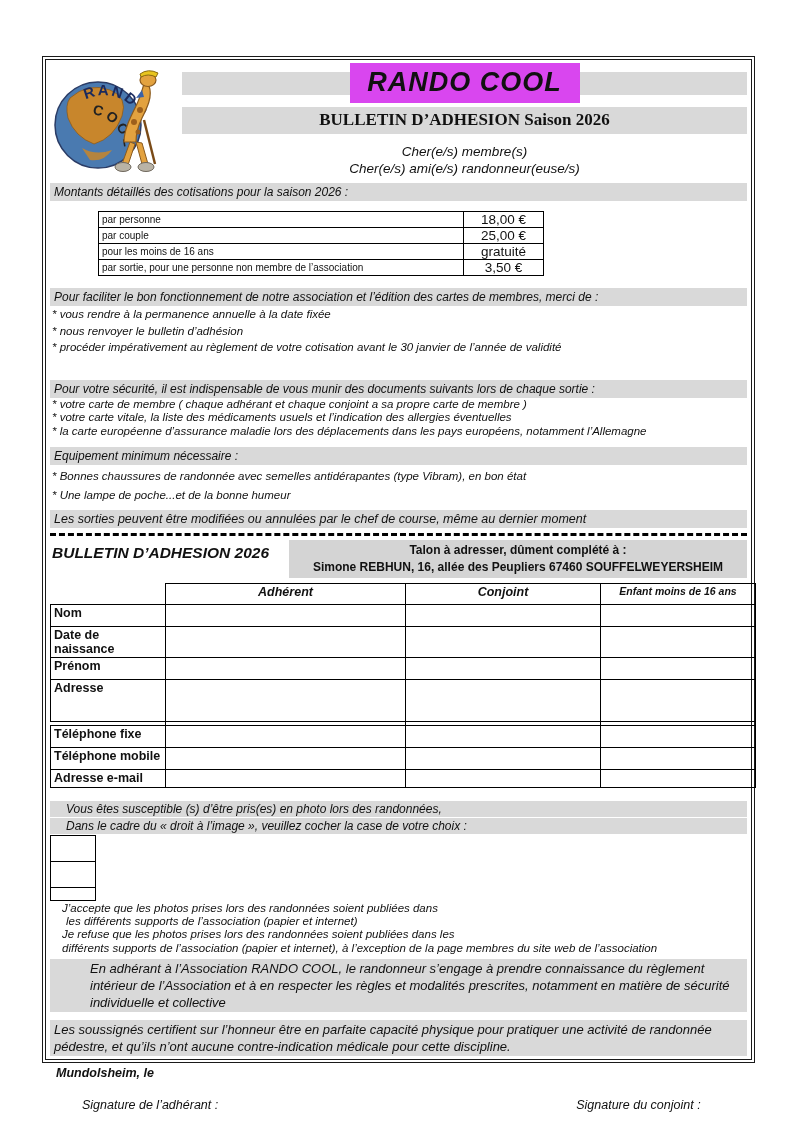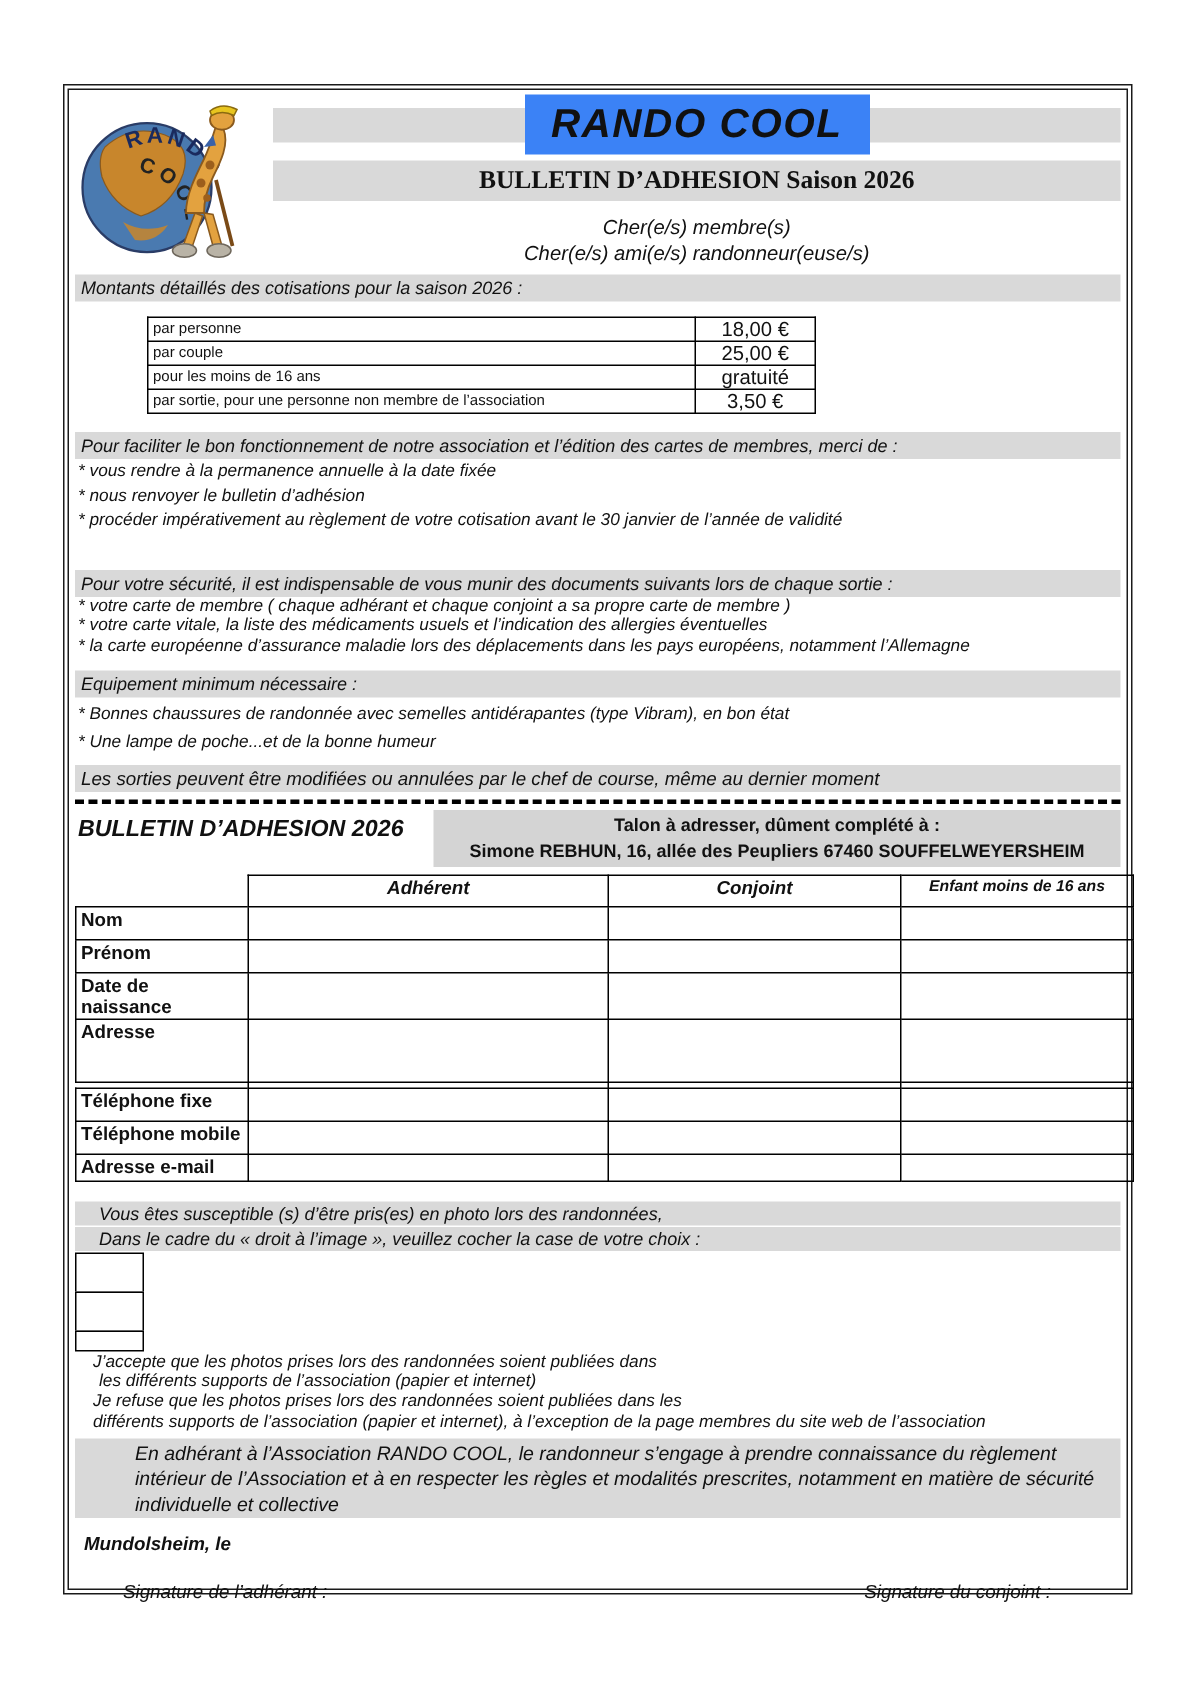--- a/index.html
+++ b/index.html
@@ -10,21 +10,21 @@
     position:absolute; left:42px; top:56px; width:713px; height:1007px;
     background:#fff; border:4px double #1a1a1a; padding:3px 4px;
   }
   
   .header { position:relative; height:120px; }
   .logo { position:absolute; left:2px; top:1px; width:124px; height:114px; }
   .header-right { margin-left:132px; position:relative; }
   .title-band { position:relative; height:40px; }
   .title-stripe { position:absolute; left:0; right:0; top:9px; height:23px; background:#d9d9d9; }
   .title-box { position:absolute; left:50%; transform:translateX(-50%); top:0; width:230px; height:40px;
-    background:#3b82f6; text-align:center; }
+    background:#d946ef; text-align:center; }
   .doc-title { font-size:27px; font-weight:bold; font-style:italic; letter-spacing:1px; padding-top:4px; }
   .subtitle-bar { margin-top:4px; background:#d9d9d9; text-align:center;
     font-family:"Liberation Serif", serif; font-weight:bold; font-size:17px; padding:3px 18px 4px; }
   .greeting { text-align:center; font-style:italic; font-size:13.5px; line-height:17px; margin-top:9px; }
   
   .bar { background:#d9d9d9; font-style:italic; font-size:12px; line-height:16px; padding:1px 4px; }
   .bullet { font-style:italic; font-size:11.5px; padding-left:2px; }
   .lh16 { line-height:16.5px; } .lh13 { line-height:13.5px; } .lh17 { line-height:17px; }
   
   .fees { margin:10px 0 0 48px; border-collapse:collapse; }
@@ -182,27 +182,27 @@
         <td class="colhead">Conjoint</td>
         <td class="colhead small">Enfant moins de 16 ans</td>
       </tr>
       <tr>
         <td class="rowlabel">Nom</td>
         <td></td>
         <td></td>
         <td></td>
       </tr>
       <tr>
+        <td class="rowlabel">Date de naissance</td>
+        <td></td>
+        <td></td>
+        <td></td>
+      </tr>
+      <tr>
         <td class="rowlabel">Prénom</td>
-        <td></td>
-        <td></td>
-        <td></td>
-      </tr>
-      <tr>
-        <td class="rowlabel">Date de naissance</td>
         <td></td>
         <td></td>
         <td></td>
       </tr>
       <tr class="tall">
         <td class="rowlabel">Adresse</td>
         <td></td>
         <td></td>
         <td></td>
       </tr>
@@ -245,20 +245,23 @@
         <div>J’accepte que les photos prises lors des randonnées soient publiées dans</div>
         <div class="indent">les différents supports de l’association (papier et internet)</div>
         <div>Je refuse que les photos prises lors des randonnées soient publiées dans les</div>
         <div>différents supports de l’association (papier et internet), à l’exception de la page membres du site web de l’association</div>
       </div>
     </div>
 
     <div class="graypara engagement">
       <div class="inner">En adhérant à l’Association RANDO COOL, le randonneur s’engage à prendre connaissance du règlement intérieur de l’Association et à en respecter les règles et modalités prescrites, notamment en matière de sécurité individuelle et collective</div>
     </div>
+    <div class="graypara certification">
+      <div class="inner">Les soussignés certifient sur l’honneur être en parfaite capacité physique pour pratiquer une activité de randonnée pédestre, et qu’ils n’ont aucune contre-indication médicale pour cette discipline.</div>
+    </div>
 
     <div class="place">Mundolsheim, le</div>
     <div class="sig-row">
       <div class="sig-member">Signature de l’adhérant :</div>
       <div class="sig-spouse">Signature du conjoint :</div>
     </div>
 
   </div>
 </div>
 

